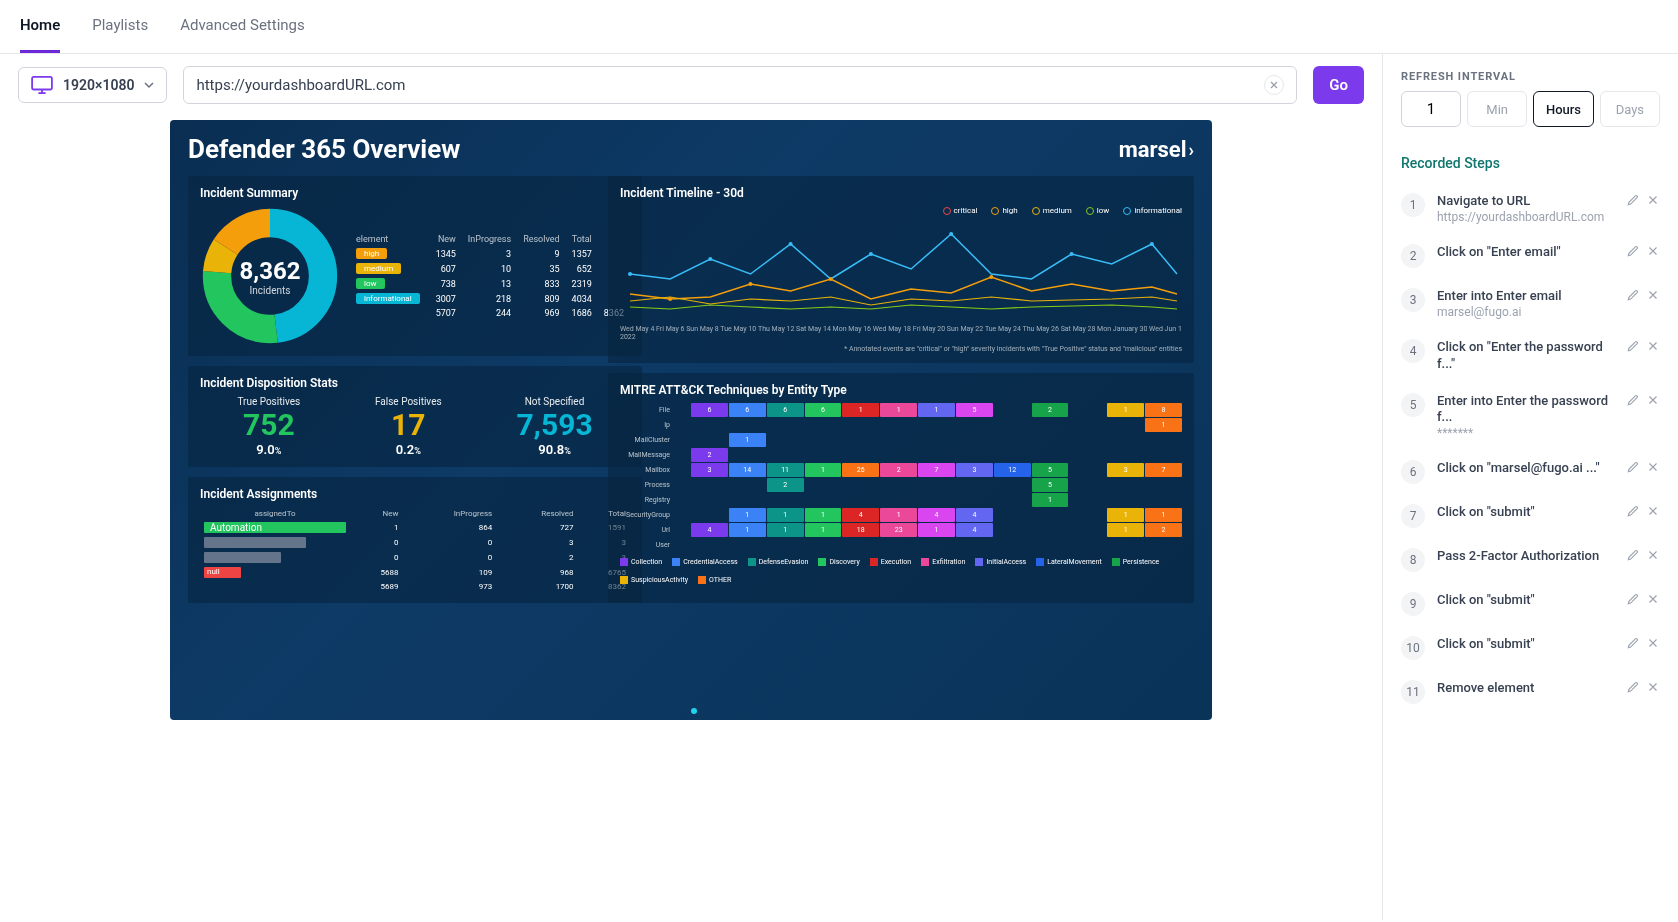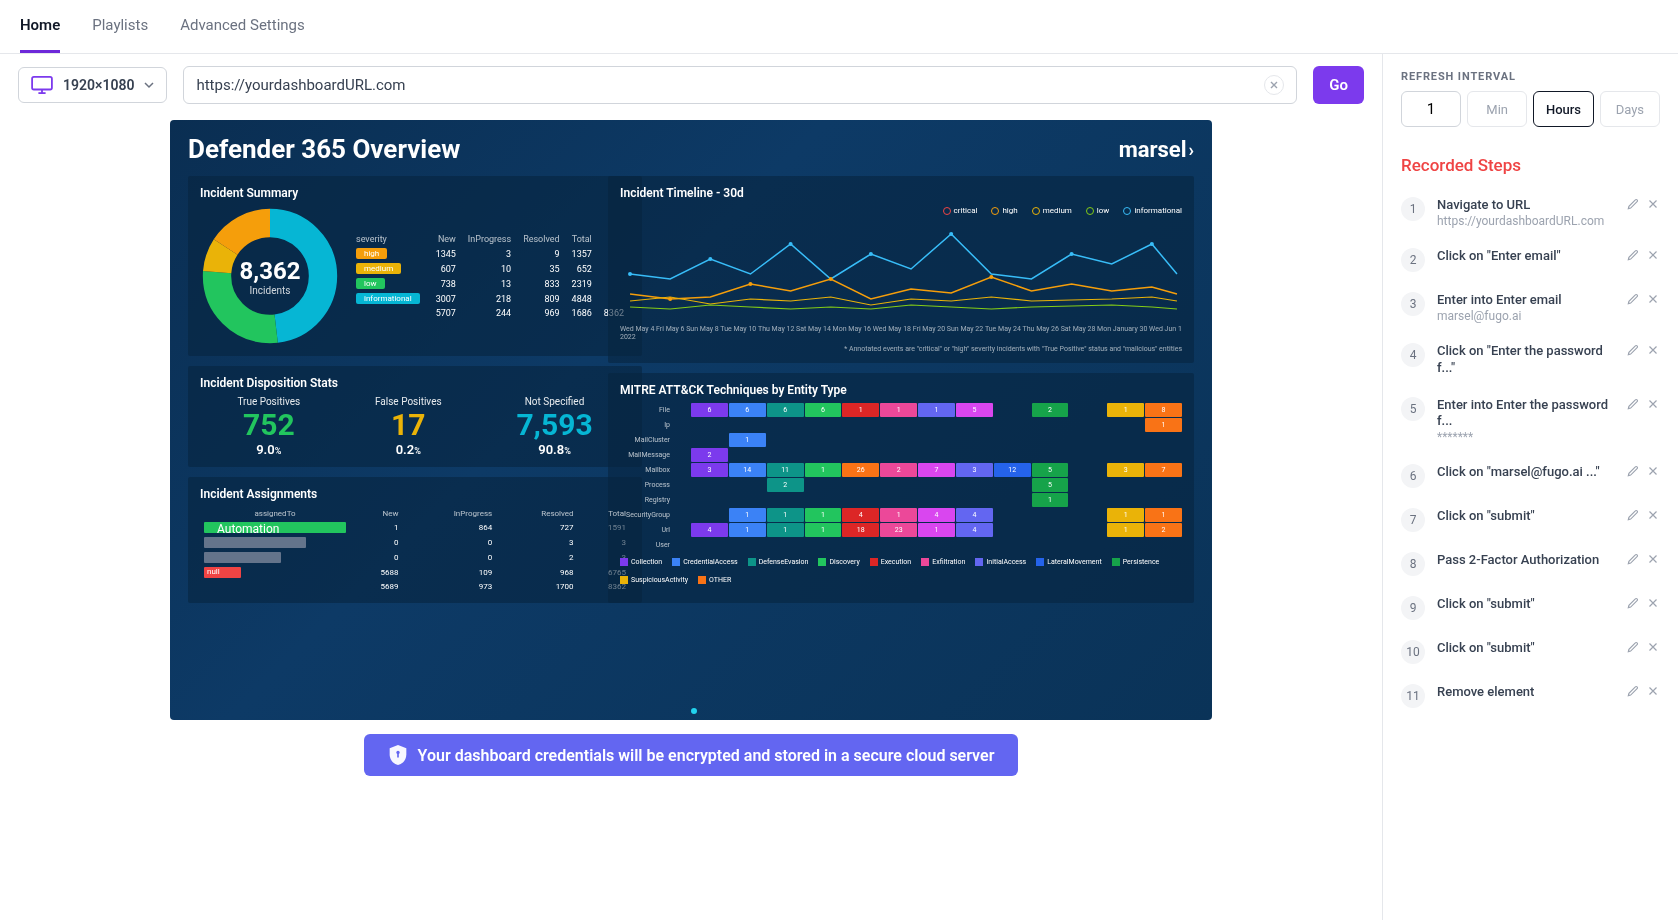--- a/index.html
+++ b/index.html
@@ -97,21 +97,21 @@
 .shield { width: 20px; height: 22px; }
 
 
 .sidebar { width: 296px; border-left: 1px solid #e5e7eb; padding: 16px 18px; overflow-y: auto; }
 .refresh-lbl { font-size: 11px; font-weight: 700; letter-spacing: 0.08em; color: #6b7280; }
 .refresh-row { display: flex; gap: 6px; margin-top: 8px; margin-bottom: 20px; }
 .rf-input { width: 60px; text-align: center; border: 1px solid #d1d5db; border-radius: 6px; padding: 8px 0; font-size: 15px; }
 .unit-btn { flex: 1; border: 1px solid #e5e7eb; border-radius: 6px; background: #fff; color: #9ca3af; font-size: 13px; padding: 8px 0; cursor: pointer; }
 .unit-btn.active { border-color: #111827; color: #111827; font-weight: 500; }
 
-.rec-title { font-size: 17px; font-weight: 500; color: #ef4444; margin-bottom: 12px; margin-top: 28px; }
+.rec-title { font-size: 14px; font-weight: 500; color: #0f766e; margin-bottom: 12px; margin-top: 28px; }
 .step { display: flex; align-items: flex-start; gap: 12px; padding: 10px 0; }
 .step-num { width: 24px; height: 24px; border-radius: 50%; background: #f3f4f6; color: #6b7280; font-size: 12px; display: flex; align-items: center; justify-content: center; flex-shrink: 0; }
 .step-body { flex: 1; min-width: 0; }
 .step-title { font-size: 13px; color: #374151; font-weight: 500; line-height: 1.3; }
 .step-sub { font-size: 12px; color: #9ca3af; }
 .step-actions { display: flex; gap: 6px; flex-shrink: 0; }
 .step-actions svg { width: 14px; height: 14px; stroke: #9ca3af; cursor: pointer; }
 
 .left-col { display: grid; grid-template-rows: auto auto auto; gap: 10px; }
 .right-col { display: grid; grid-template-rows: auto 1fr; gap: 10px; }
@@ -178,21 +178,21 @@
                 <circle cx="21" cy="21" r="15.9" fill="none" stroke="#f59e0b" stroke-width="8.5" stroke-dasharray="16 84" stroke-dashoffset="-84"></circle>
               </svg>
               <div class="donut-center">
                 <div class="donut-val">8,362</div>
                 <div class="donut-lbl">Incidents</div>
               </div>
             </div>
             <table class="sev-table">
               <thead id="sev-head">
                     <tr>
-                      <th class="sev-cell">severity</th>
+                      <th class="sev-cell">element</th>
                       <th>New</th>
                       <th>InProgress</th>
                       <th>Resolved</th>
                       <th>Total</th>
                     </tr>
                   </thead>
               <tbody id="sev-body">
                     <tr>
                       <td class="sev-cell"><span class="sev-chip sev-high">high</span></td>
                       <td>1345</td>
@@ -212,21 +212,21 @@
                       <td>738</td>
                       <td>13</td>
                       <td>833</td>
                       <td>2319</td>
                     </tr>
                     <tr>
                       <td class="sev-cell"><span class="sev-chip sev-info">informational</span></td>
                       <td>3007</td>
                       <td>218</td>
                       <td>809</td>
-                      <td>4848</td>
+                      <td>4034</td>
                     </tr>
                     <tr>
                       <td class="sev-cell"></td>
                       <td>5707</td>
                       <td>244</td>
                       <td>969</td>
                       <td>1686</td>
                       <td>8362</td>
                     </tr>
                   </tbody>
@@ -263,21 +263,21 @@
                     <th>assignedTo</th>
                     <th>New</th>
                     <th>InProgress</th>
                     <th>Resolved</th>
                     <th>Total</th>
                   </tr>
                 </thead>
             <tbody id="assign-body">
                   <tr>
                     <td class="bar-cell">
-                      <div class="bar" style="width: 100%; background: rgb(34, 197, 94); font-size: 12px; padding-left: 13px; color: rgb(255, 255, 255);"> Automation</div>
+                      <div class="bar" style="width: 100%; background: rgb(34, 197, 94); font-size: 10px; padding-left: 6px; color: rgb(255, 255, 255);"> Automation</div>
                     </td>
                     <td>1</td>
                     <td>864</td>
                     <td>727</td>
                     <td>1591</td>
                   </tr>
                   <tr>
                     <td class="bar-cell">
                       <div class="bar" style="width: 72%; background: rgb(100, 116, 139); font-size: 8px; padding-left: 3px; color: rgb(255, 255, 255);"> </div>
                     </td>
@@ -530,28 +530,20 @@
                   <span class="mlgd"><span class="mlgd-sq" style="background:#f97316"></span>OTHER</span>
                 </div>
           </div>
         </div>
       </div>
     </div>
 
     <div class="pager-dot"></div>
   </div>
 
-  <div class="sec-bar">
-    <svg class="shield" viewBox="0 0 24 26">
-      <path d="M12 1 L22 5 V12 C22 19 17 24 12 25 C7 24 2 19 2 12 V5 Z" fill="#fff" opacity="0.95"></path>
-      <circle cx="12" cy="10" r="2" fill="#6366f1"></circle>
-          <rect x="11" y="11" width="2" height="5" fill="#6366f1"></rect>
-    </svg>
-    <span style="font-weight:600;">Your dashboard credentials will be encrypted and stored in a secure cloud server</span>
-  </div>
 
 </div>
 
 <div class="sidebar">
   <div class="refresh-lbl">REFRESH INTERVAL</div>
   <div class="refresh-row">
     <input class="rf-input" value="1" style="">
     <button class="unit-btn">Min</button>
     <button class="unit-btn active">Hours</button>
     <button class="unit-btn">Days</button>

